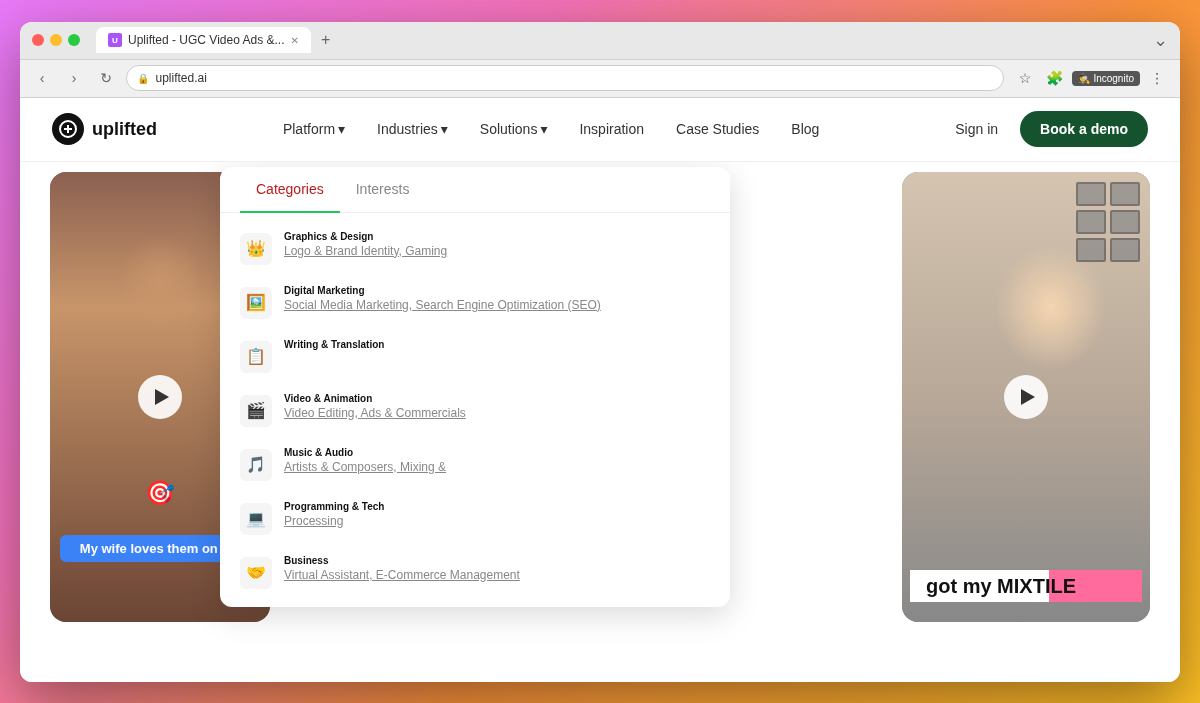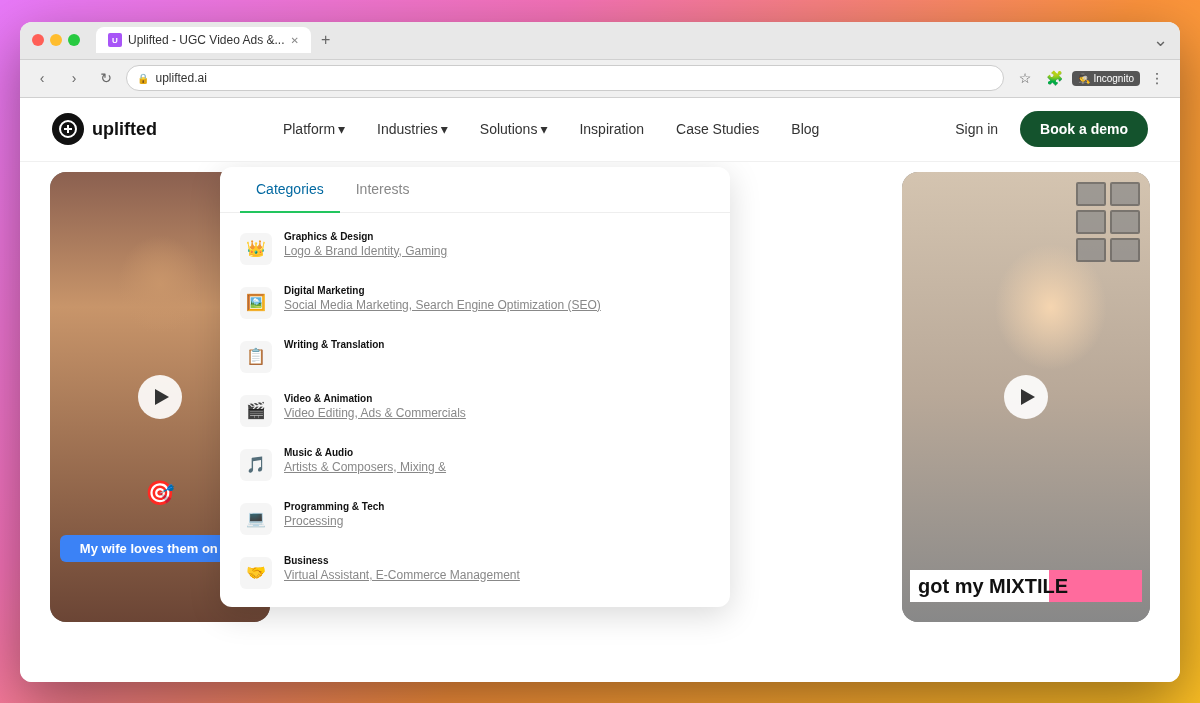--- a/index.html
+++ b/index.html
@@ -328,21 +328,21 @@
     .dropdown-tab {
       padding: 14px 16px;
       font-size: 14px;
       color: #888;
       cursor: pointer;
       border-bottom: 2px solid transparent;
       margin-bottom: -1px;
     }
 
     .dropdown-tab.active {
-      color: #0369a1;
+      color: #b91c1c;
       border-bottom-color: #22c55e;
     }
 
     .dropdown-items {
       padding: 8px 0;
       max-height: 420px;
       overflow: hidden;
     }
 
     .dropdown-item {
@@ -629,19 +629,19 @@
           <div class="frame"></div>
           <div class="frame"></div>
           <div class="frame"></div>
           <div class="frame"></div>
           <div class="frame"></div>
         </div>
         <div class="play-btn">
           <div class="play-icon"></div>
         </div>
         <div style="position:absolute; bottom:20px; left:0; right:0; padding:0 8px;">
-          <div style="font-size:20px; font-weight:900; color:#111; background:linear-gradient(90deg, #fff 60%, #ff6b9d 60%); padding:4px 8px; line-height:1.2;">got my MIXTILE</div>
+          <div style="font-size:20px; font-weight:900; color:#111; background:linear-gradient(90deg, #fff 60%, #ff6b9d 60%); padding:4px 16px; line-height:1.2;">got my MIXTILE</div>
         </div>
       </div>
 
     </div>
   </div>
 </div>
 
 </body></html>

